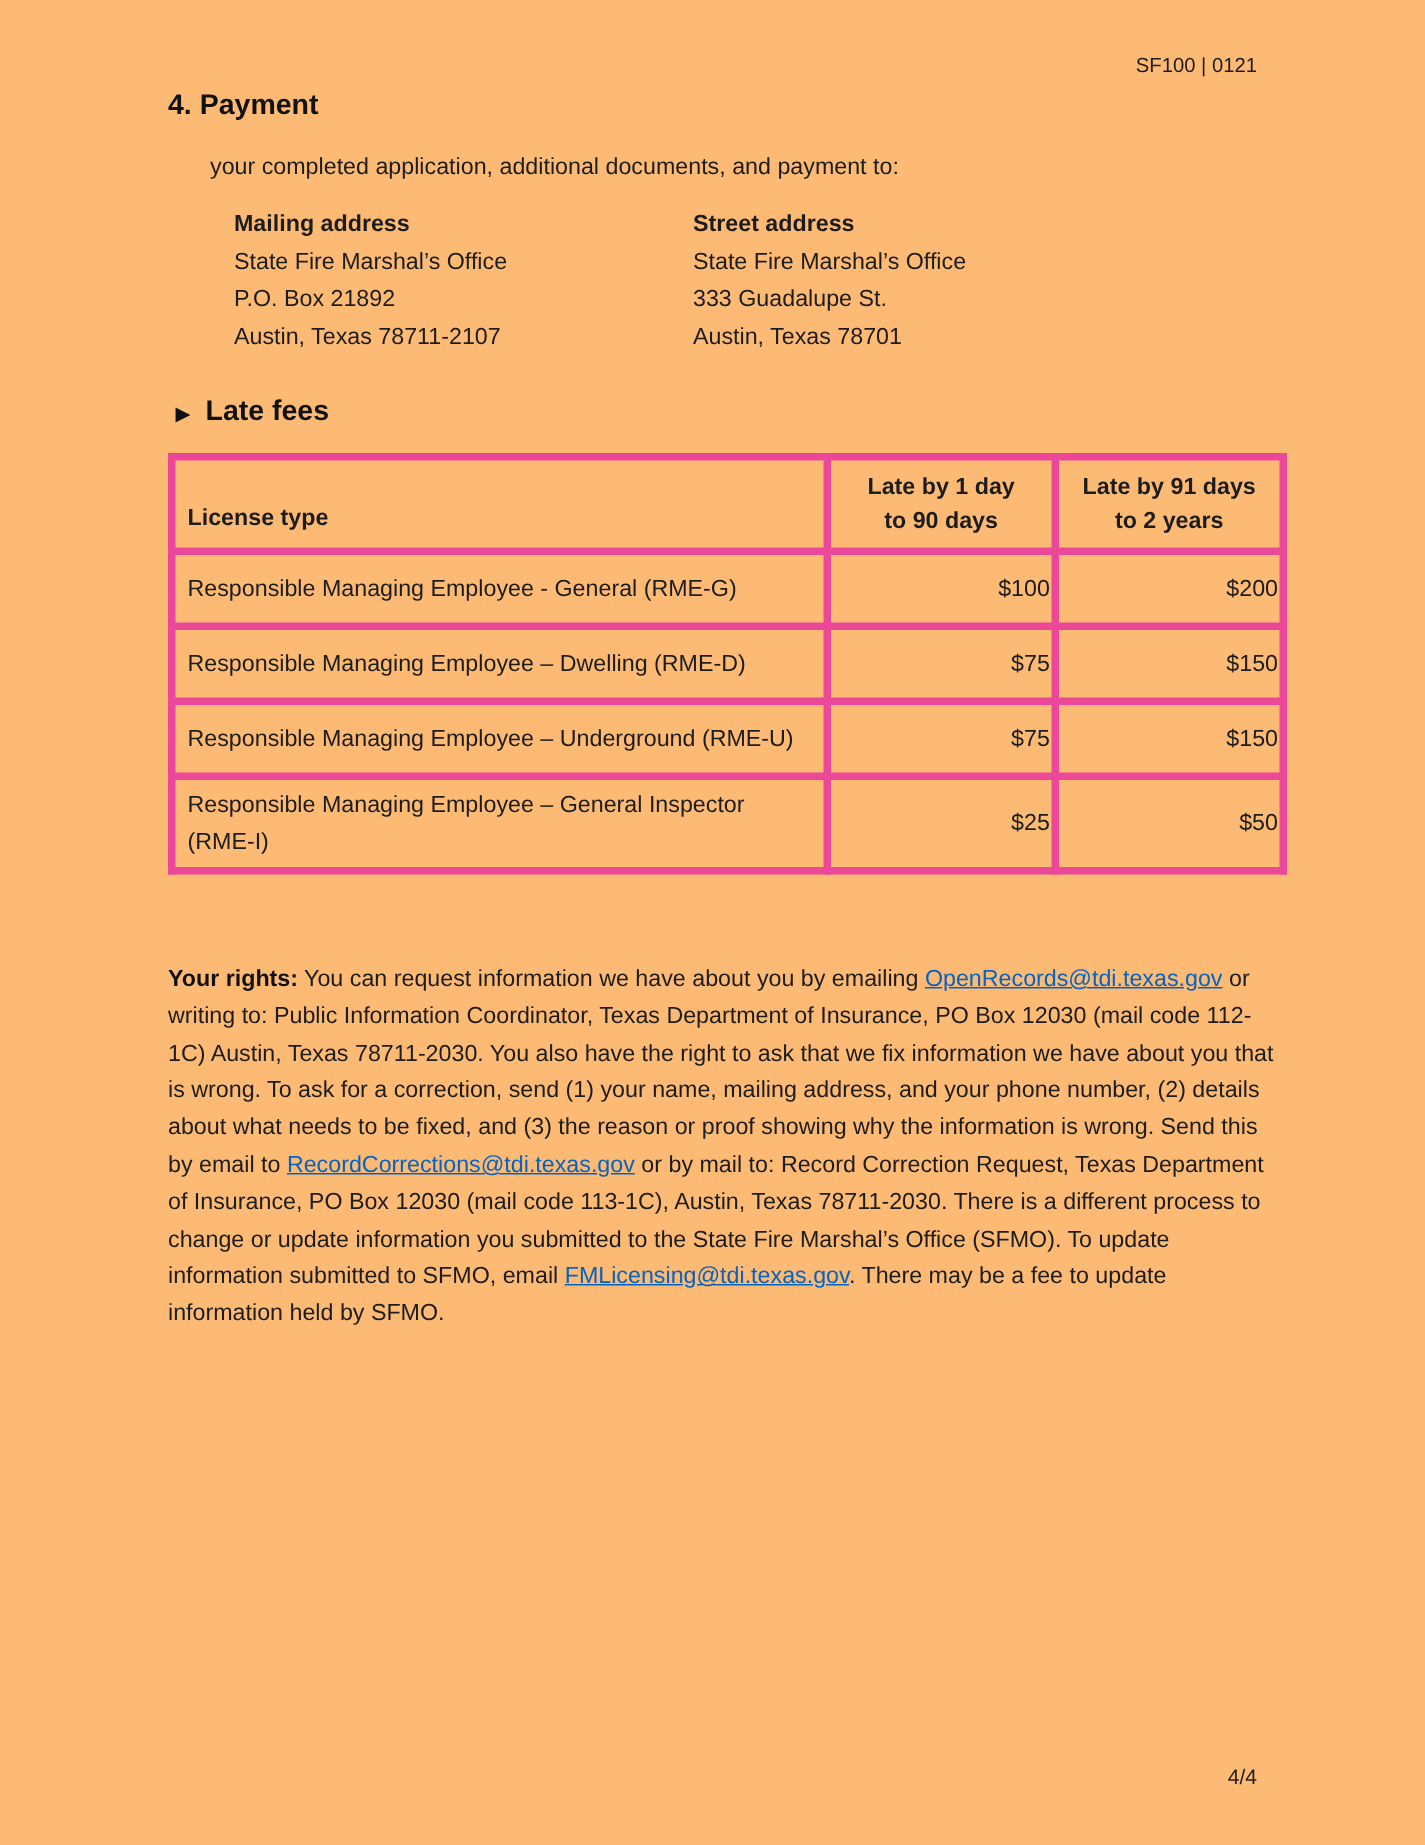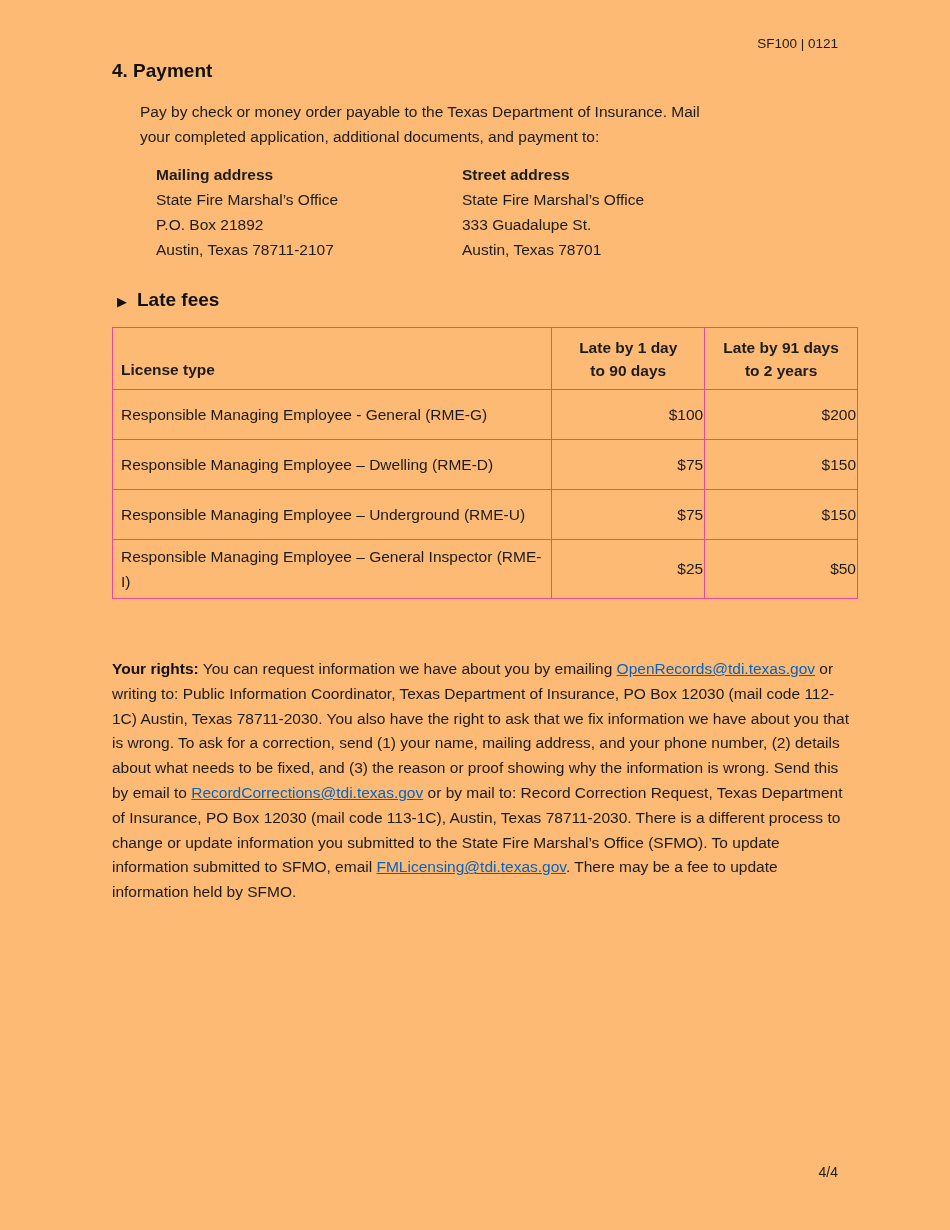--- a/index.html
+++ b/index.html
@@ -58,21 +58,21 @@
     position: relative;
     top: 1px;
   }
   table.fees {
     margin-top: 16px;
     width: 746px;
     border-collapse: collapse;
     font-size: 15.5px;
   }
   table.fees th, table.fees td {
-    border: 1px solid #ec4899;
+    border: 5px solid #ec4899;
   }
   th.col-license {
     width: 440px;
     text-align: left;
     vertical-align: bottom;
     font-weight: bold;
     padding: 8px 6px 10px 8px;
     height: 62px;
   }
   th.col-fee {
@@ -102,35 +102,34 @@
   }
   .rights strong { font-weight: bold; color: #111; }
   .rights a {
     color: #0563C1;
     text-decoration: underline;
     cursor: pointer;
   }
   .page-number {
     position: absolute;
     right: 112px;
-    bottom: 50px;
+    bottom: 38px;
     font-size: 14px;
   }
 </style>
 </head>
 <body>
 
 <div class="page">
 
   <div class="doc-code">SF100 | 0121</div>
 
   <h1 class="payment-heading">4. Payment</h1>
 
   <p class="intro">
-    <span class="line">Pay by check or money order payable to the Texas Department of Insurance. Mail</span>
     <span class="line">your completed application, additional documents, and payment to:</span>
   </p>
 
   <div class="addresses">
     <div class="addr-col">
       <div class="addr-title">Mailing address</div>
       <div class="addr-line">State Fire Marshal’s Office</div>
       <div class="addr-line">P.O. Box 21892</div>
       <div class="addr-line">Austin, Texas 78711-2107</div>
     </div>

